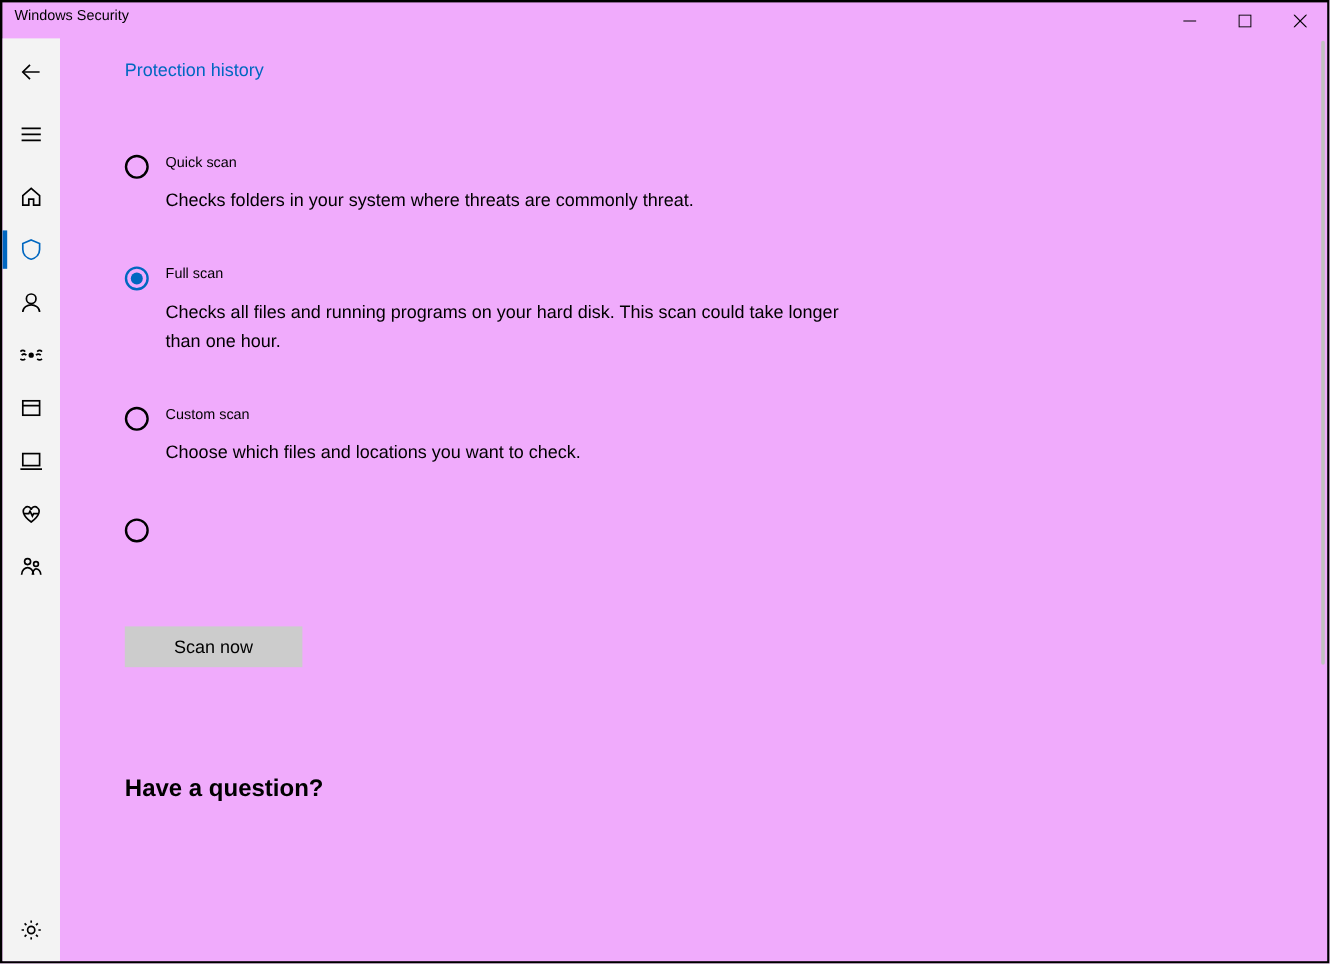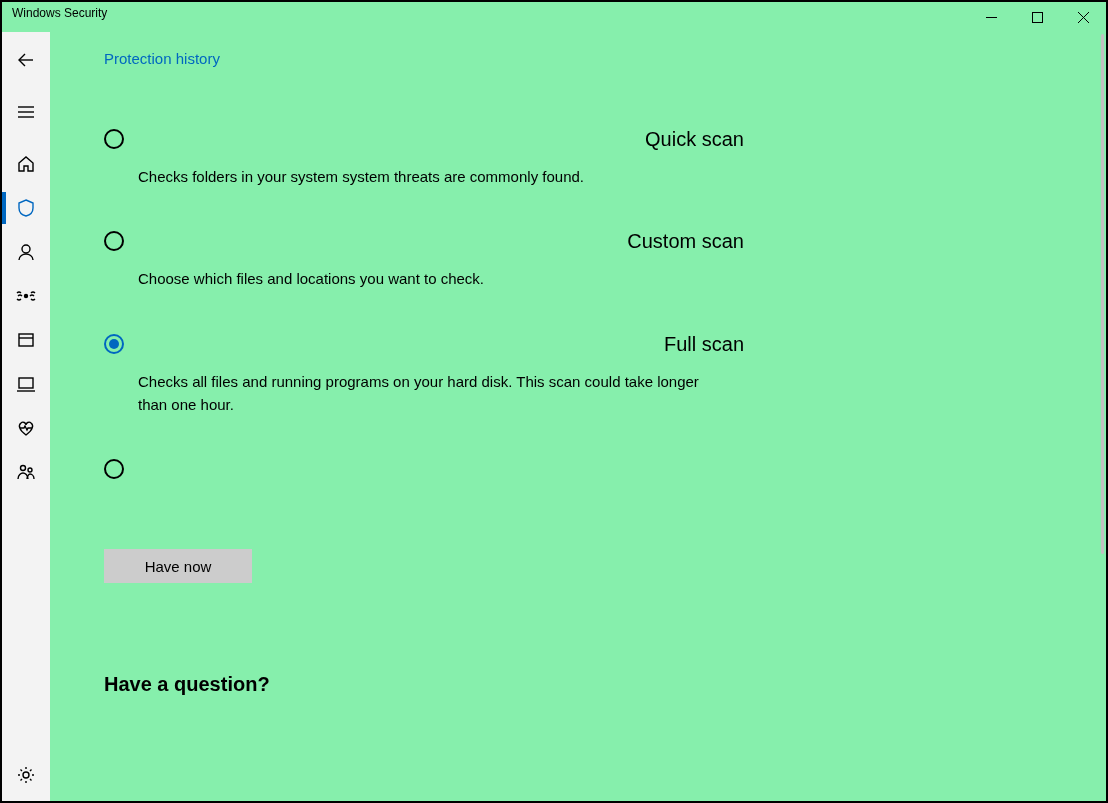--- a/index.html
+++ b/index.html
@@ -1,17 +1,17 @@
 <!DOCTYPE html>
 <html><head>
   <meta charset="utf-8">
   <style>
     * { margin:0; padding:0; box-sizing:border-box; }
     html,body { width:1108px; height:803px; font-family:"Segoe UI",Arial,sans-serif; background:#fff; color:#000; }
-    .window { position:relative; width:1108px; height:803px; border:2px solid #000; background:#86efac; overflow:hidden; }
+    .window { position:relative; width:1108px; height:803px; border:2px solid #000; background:#f0abfc; overflow:hidden; }
     
     .titlebar { display:flex; align-items:flex-start; height:30px; }
     .titlebar .title { font-size:12px; padding:4px 0 0 10px; flex:1; }
     .winbtns { display:flex; }
     .winbtn { width:46px; height:30px; display:flex; align-items:center; justify-content:center; }
     .winbtn svg { width:11px; height:11px; stroke:#000; stroke-width:1; fill:none; }
     
     .body { display:flex; height:calc(803px - 30px - 4px); }
     .sidebar { width:48px; background:#f3f3f3; display:flex; flex-direction:column; align-items:center; padding-top:6px; position:relative; }
     .navbtn { width:48px; height:44px; display:flex; align-items:center; justify-content:center; position:relative; }
@@ -20,21 +20,21 @@
     .navbtn.active svg { stroke:#0067c0; }
     .sidebar-spacer { flex:1; }
     .main { flex:1; padding:0 16px 0 54px; overflow-y:auto; position:relative; }
     .link { color:#0067c0; font-size:15px; padding-top:18px; display:inline-block; }
     .options { margin-top:60px; max-width:640px; }
     .option { display:flex; align-items:flex-start; margin-bottom:42px; }
     .radio { width:20px; height:20px; border:2px solid #000; border-radius:50%; margin-right:14px; margin-top:1px; flex-shrink:0; display:flex; align-items:center; justify-content:center; }
     .radio.selected { border-color:#0067c0; }
     .radio.selected::after { content:""; width:10px; height:10px; border-radius:50%; background:#0067c0; }
     .opt-text { flex:1; }
-    .opt-title { font-size:20px; color:#000; margin-bottom:14px;text-align:right; }
+    .opt-title { font-size:12px; color:#000; margin-bottom:14px; }
     .opt-desc { font-size:15px; color:#000; line-height:1.55; max-width:570px; }
     .scanbtn { margin-top:28px; background:#cccccc; border:none; width:148px; height:34px; font-size:15px; font-family:inherit; }
     .question { font-size:20px; font-weight:700; margin-top:90px; }
     
     .vscroll { position:absolute; right:2px; top:32px; width:3px; height:520px; background:#c1c1c1; border-radius:2px; }
   </style>
 </head>
 <body>
 
 <div class="window">
@@ -141,47 +141,47 @@
 
     <div class="main">
       <a class="link">Protection history</a>
 
       <div class="options">
 
         <div class="option">
           <div class="radio"></div>
           <div class="opt-text">
             <div class="opt-title">Quick scan</div>
-            <div class="opt-desc">Checks folders in your system system threats are commonly found.</div>
-          </div>
-        </div>
-
-        <div class="option">
-          <div class="radio"></div>
-          <div class="opt-text">
-            <div class="opt-title">Custom scan</div>
-            <div class="opt-desc">Choose which files and locations you want to check.</div>
+            <div class="opt-desc">Checks folders in your system where threats are commonly threat.</div>
           </div>
         </div>
 
         <div class="option">
           <div class="radio selected"></div>
           <div class="opt-text">
             <div class="opt-title">Full scan</div>
             <div class="opt-desc">Checks all files and running programs on your hard disk. This scan could take longer than one hour.</div>
           </div>
         </div>
 
         <div class="option">
           <div class="radio"></div>
           <div class="opt-text">
+            <div class="opt-title">Custom scan</div>
+            <div class="opt-desc">Choose which files and locations you want to check.</div>
           </div>
         </div>
 
-        <button class="scanbtn">Have now</button>
+        <div class="option">
+          <div class="radio"></div>
+          <div class="opt-text">
+          </div>
+        </div>
+
+        <button class="scanbtn">Scan now</button>
 
         <div class="question">Have a question?</div>
       </div>
     </div>
   </div>
 
   <div class="vscroll"></div>
 </div>
 
 </body></html>

